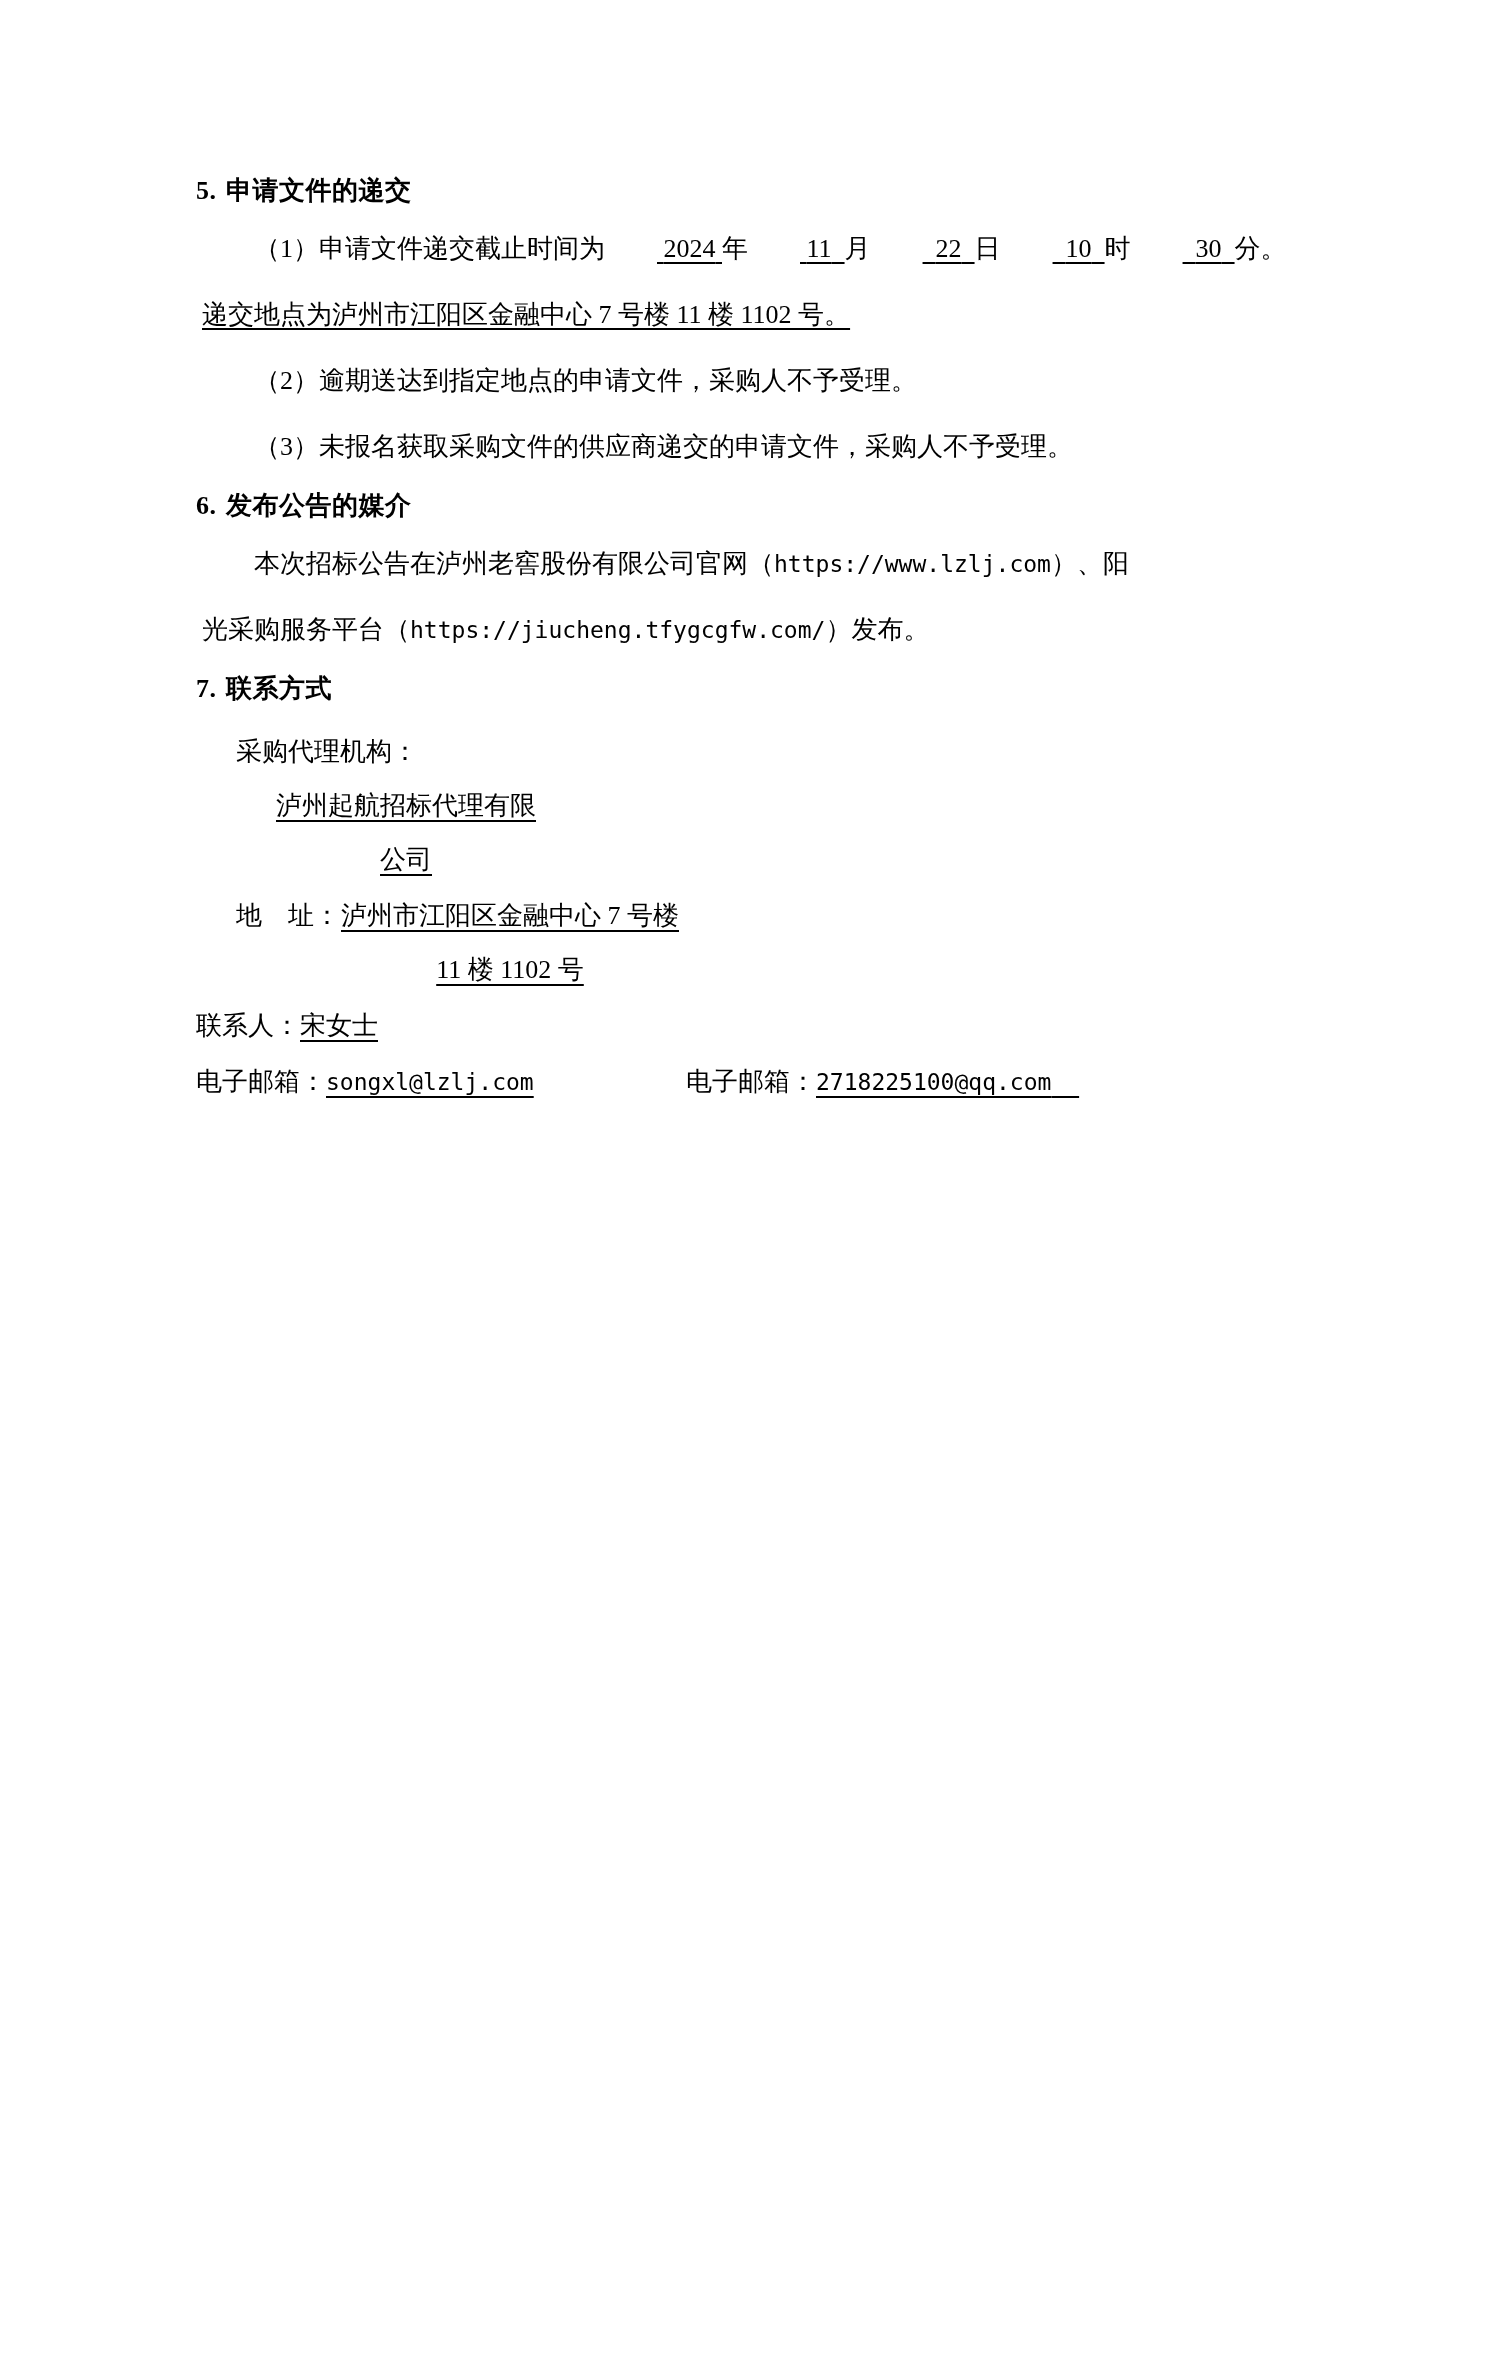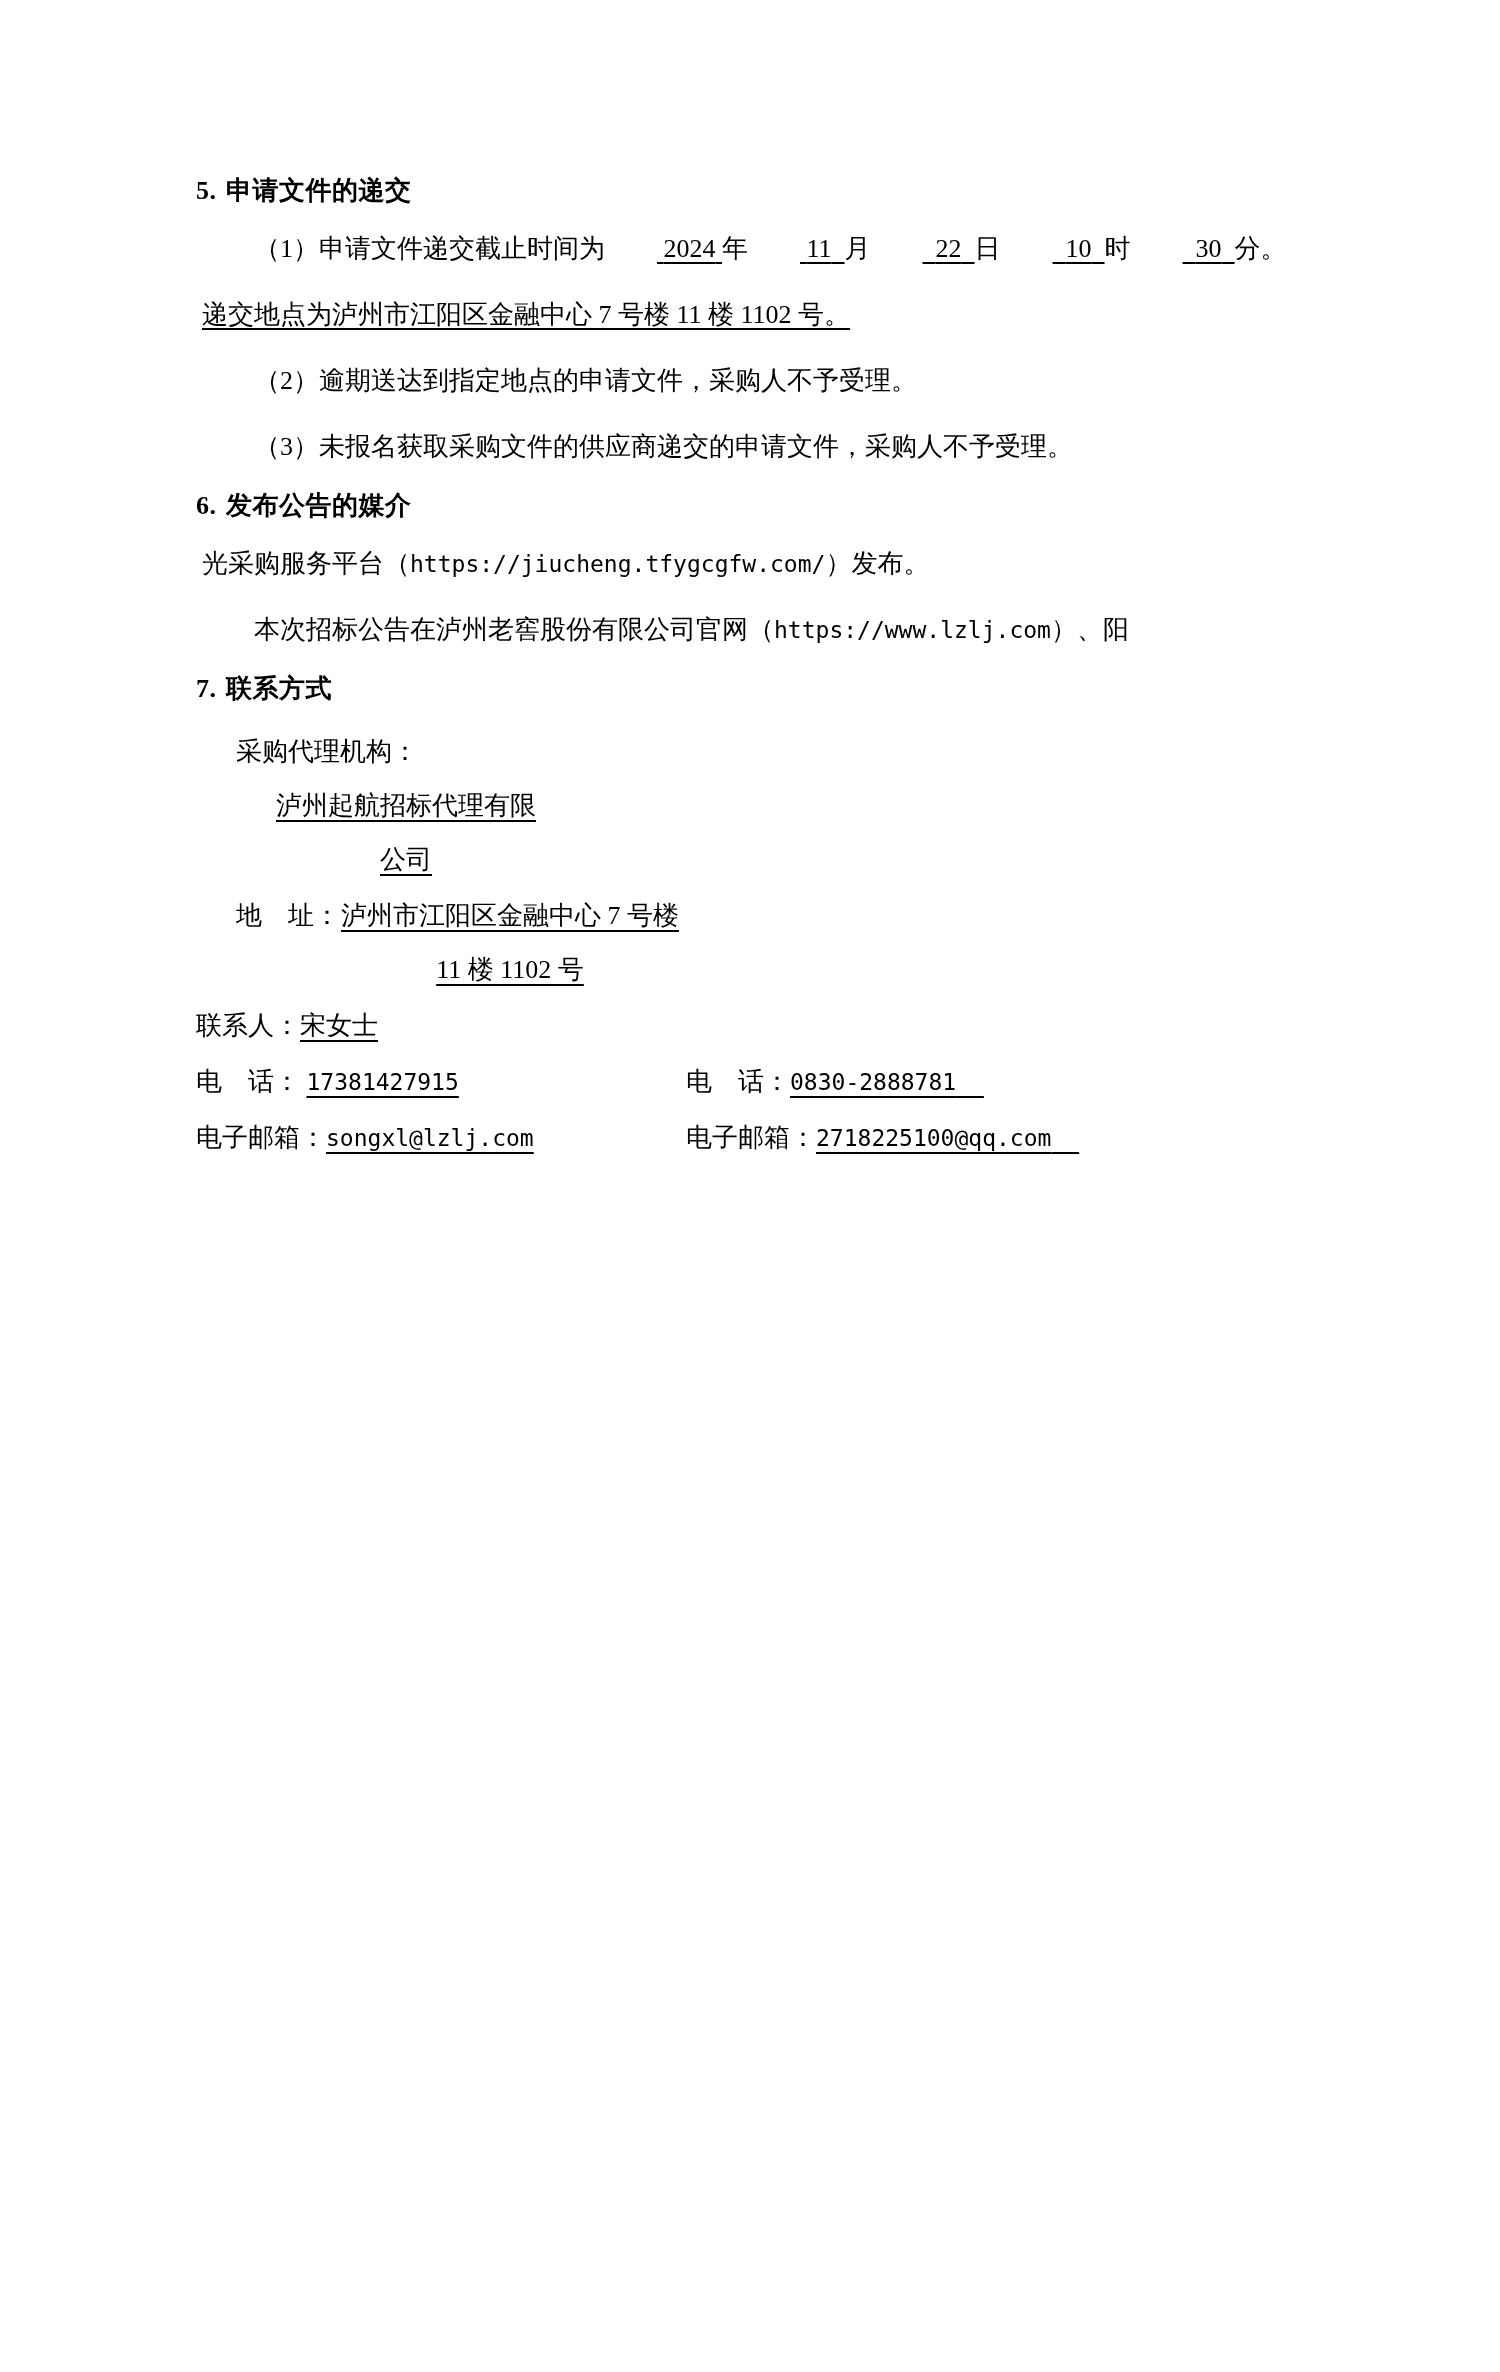--- a/index.html
+++ b/index.html
@@ -139,25 +139,25 @@
     </p>
 
     <p class="para indent">（2）逾期送达到指定地点的申请文件，采购人不予受理。</p>
     <p class="para indent">（3）未报名获取采购文件的供应商递交的申请文件，采购人不予受理。</p>
 
     <h2 class="section-heading">
       <span class="heading-num">6.</span>
       <span>发布公告的媒介</span>
     </h2>
 
+    <p class="para indent">
+      <span>本次招标公告在泸州老窖股份有限公司官网（</span><span class="mono">https://www.lzlj.com</span><span>）、阳</span>
+    </p>
     <p class="para">
       <span>光采购服务平台（</span><span class="mono">https://jiucheng.tfygcgfw.com/</span><span>）发布。</span>
-    </p>
-    <p class="para indent">
-      <span>本次招标公告在泸州老窖股份有限公司官网（</span><span class="mono">https://www.lzlj.com</span><span>）、阳</span>
     </p>
 
     <h2 class="section-heading">
       <span class="heading-num">7.</span>
       <span>联系方式</span>
     </h2>
 
     <div class="contacts">
 
       <div class="contact-row">
@@ -177,32 +177,20 @@
       </div>
 
       <div class="contact-row">
         <div class="col-left">
           <div class="field">
             <span class="label">联系人：</span><span class="value-u">宋女士</span>
           </div>
         </div>
       </div>
 
-      <div class="contact-row">
-        <div class="col-left">
-          <div class="field">
-            <span class="label">电　话：</span>&nbsp;<span class="mono-u">17381427915</span>
-          </div>
-        </div>
-        <div class="col-right">
-          <div class="field">
-            <span class="label">电　话：</span><span class="mono-u">0830-2888781</span><span class="mono-u">&nbsp;&nbsp;</span>
-          </div>
-        </div>
-      </div>
 
       <div class="contact-row">
         <div class="col-left">
           <div class="field">
             <span class="label">电子邮箱：</span><span class="mono-u">songxl@lzlj.com</span>
           </div>
         </div>
         <div class="col-right">
           <div class="field">
             <span class="label">电子邮箱：</span><span class="mono-u">2718225100@qq.com</span><span class="mono-u">&nbsp;&nbsp;</span>

